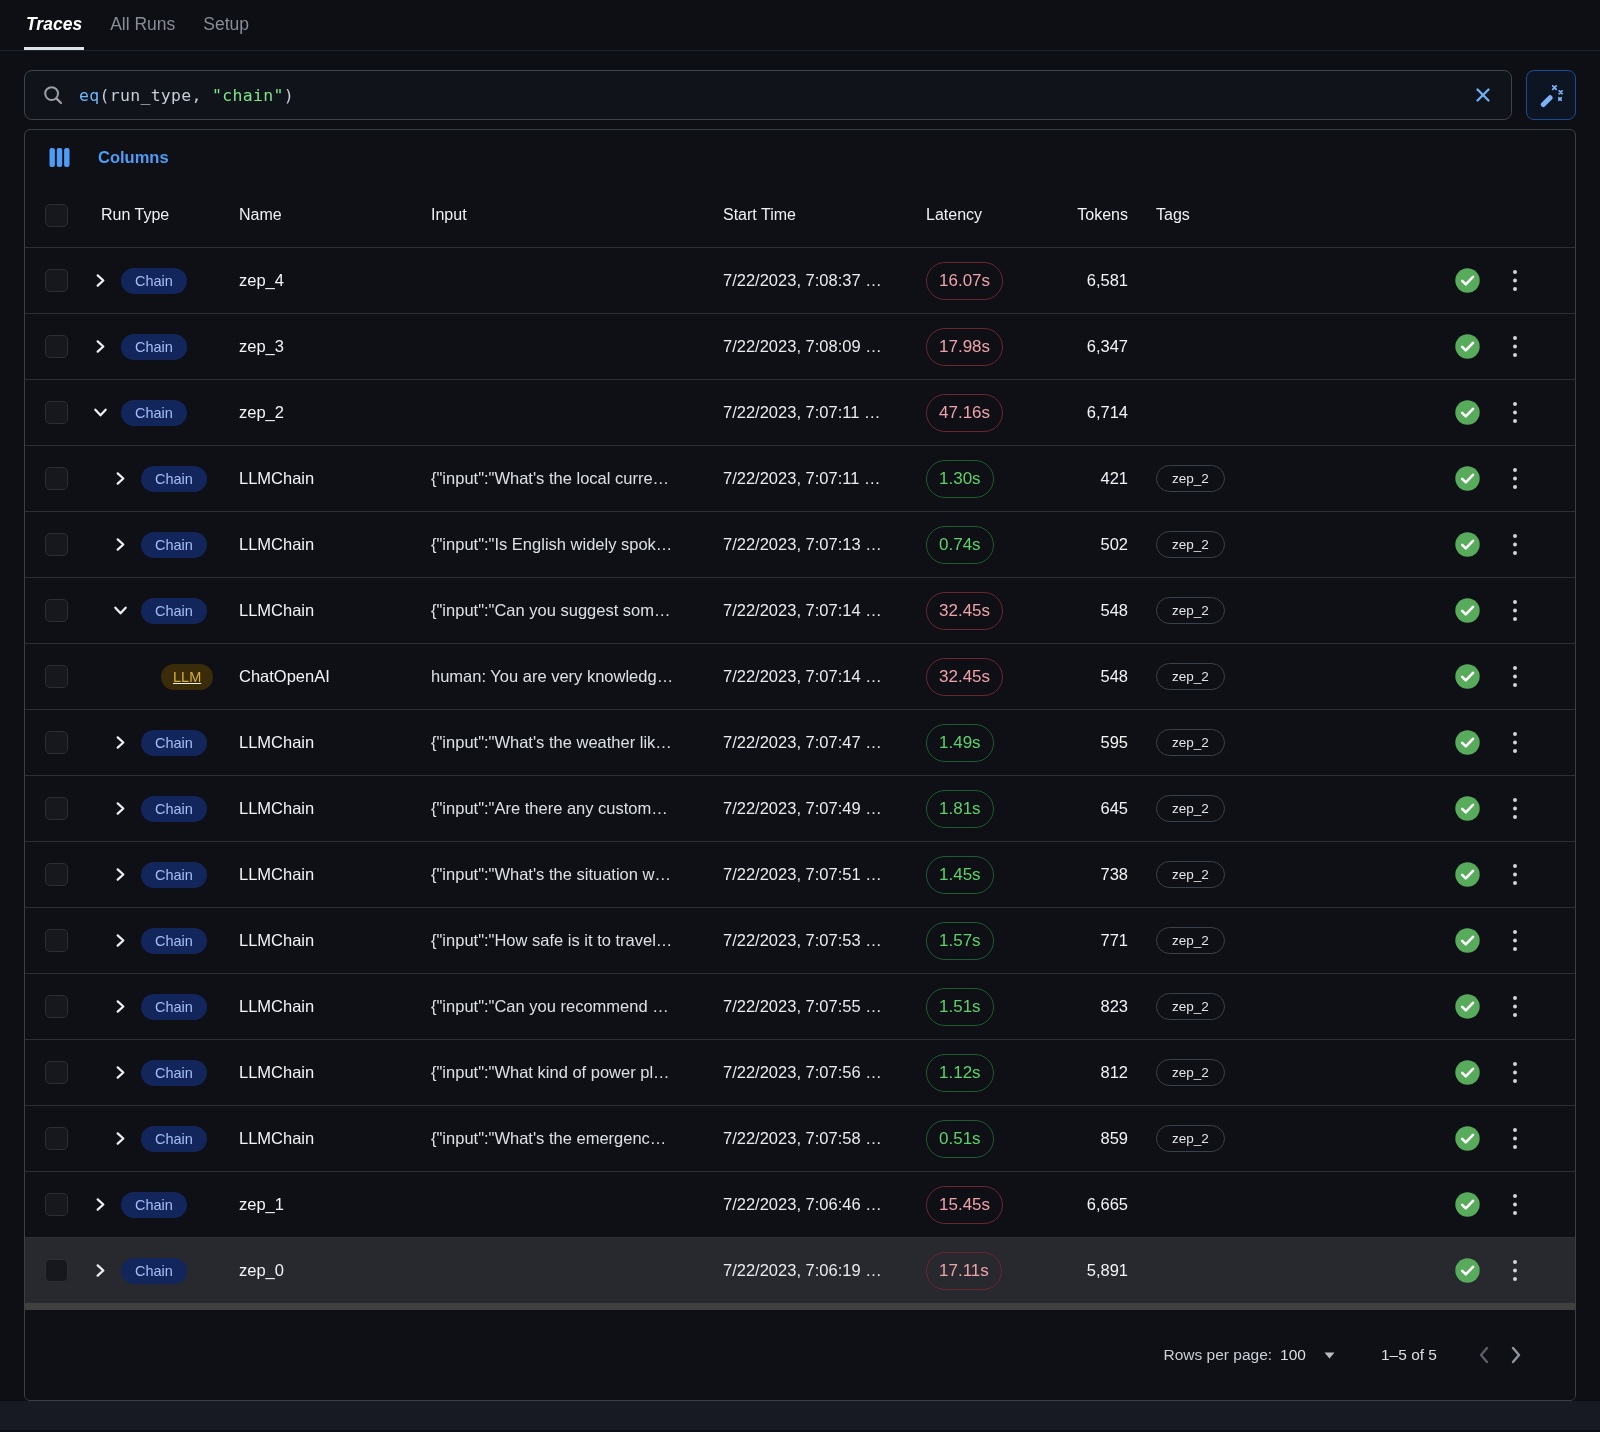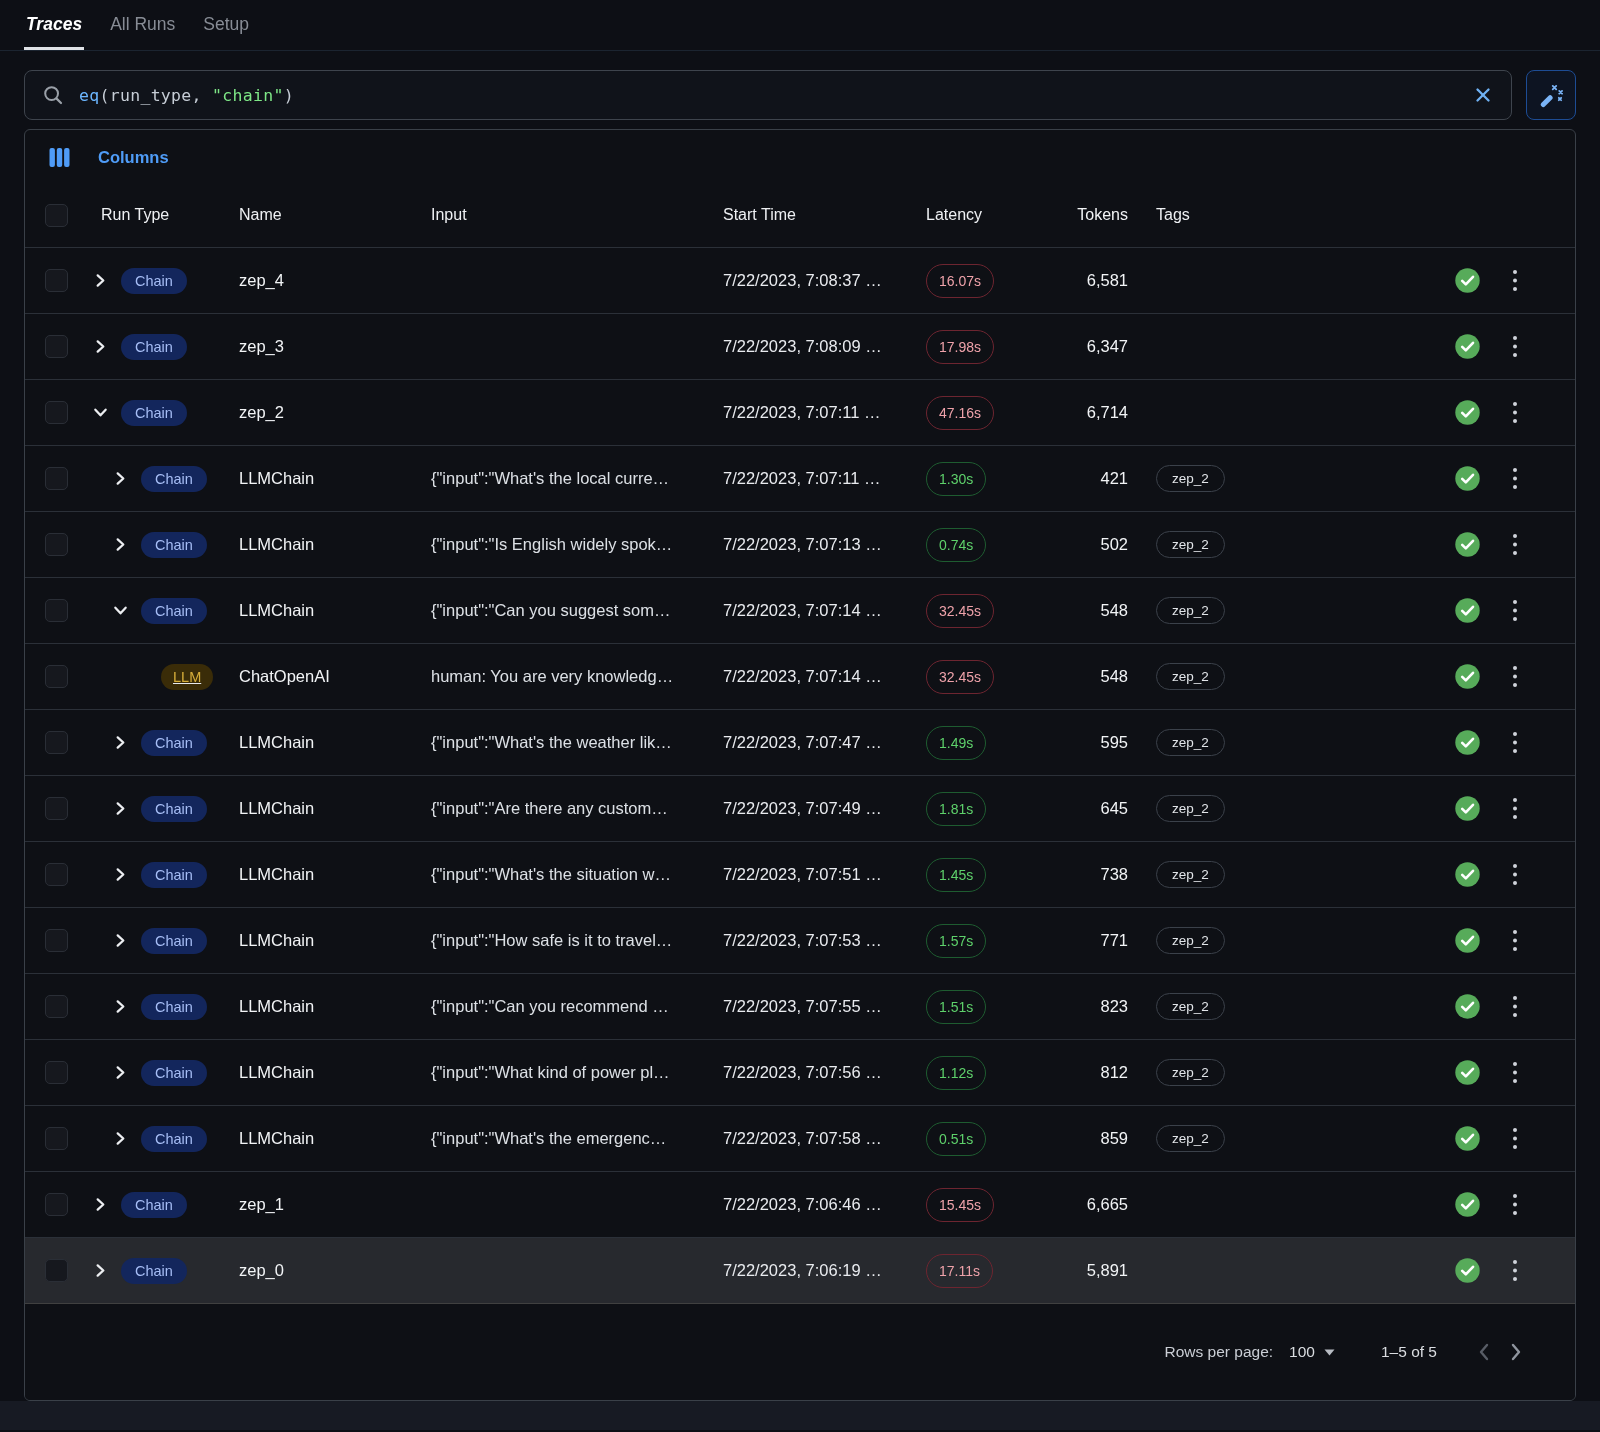--- a/index.html
+++ b/index.html
@@ -74,39 +74,39 @@
   .c-runtype.d2 { padding-left:52px;text-decoration:underline; }
   .expander { width:22px; height:22px; display:flex; align-items:center; justify-content:center; flex:0 0 auto; }
   .chev { display:none; }
   .badge { padding:5px 14px; border-radius:999px; font-size:14.5px; white-space:nowrap; }
   .badge-chain { background:#13265c; color:#a6bdf5; }
   .badge-llm { background:#3a2c08; color:#d6ad39; padding:5px 12px; }
   .c-name { color:#f2f4f6; white-space:nowrap; overflow:hidden; }
   .c-input { color:#dce0e5; white-space:nowrap; overflow:hidden; }
   .c-time { color:#e9ebef; white-space:nowrap; }
   .c-latency { white-space:nowrap; }
-  .lat { display:inline-block; border:1.5px solid; border-radius:999px; padding:8px 12px; font-size:14px; font-weight:500; }
+  .lat { display:inline-block; border:1.5px solid; border-radius:999px; padding:8px 12px; font-size:17px; font-weight:500; }
   .lat-slow { border-color:#6d2530; color:#efa2aa; }
   .lat-fast { border-color:#1e5c30; color:#5ed16b; }
   .c-tokens { text-align:right; color:#f2f4f6; }
   .c-tags { padding-left:28px; }
   .tagpill {
     display:inline-block; border:1px solid #3b414a; border-radius:999px;
     padding:5px 15px; font-size:13.5px; color:#e2e5e9; white-space:nowrap;
   }
   .c-status, .c-menu { display:flex; justify-content:center; align-items:center; }
   .c-menu { cursor:pointer; }
   .rows-body { flex:0 0 auto; }
   
   .tfooter {
-    flex:1; border-top:1px solid #404040;
+    flex:1; border-top:7px solid #404040;
     display:flex; align-items:center; justify-content:flex-end;
     padding-right:52px; font-size:15.5px; color:#caced5; background:#0e1015;
   }
-  .rpp-value { margin-left:16px; display:flex; align-items:center; gap:9px; color:#dadde1; cursor:pointer; }
+  .rpp-value { margin-left:8px; display:flex; align-items:center; gap:18px; color:#dadde1; cursor:pointer; }
   .range { margin-left:46px; color:#dadde1; }
   .pg-btn { margin-left:40px; display:flex; align-items:center; cursor:pointer; }
   .pg-btn.next { margin-left:20px; }
   .bottom-strip { height:29px; background:#171a23; margin-top:0; }
 </style>
 </head>
 <body>
 
 <div class="tabbar">
   <div class="tab active">Traces</div>

